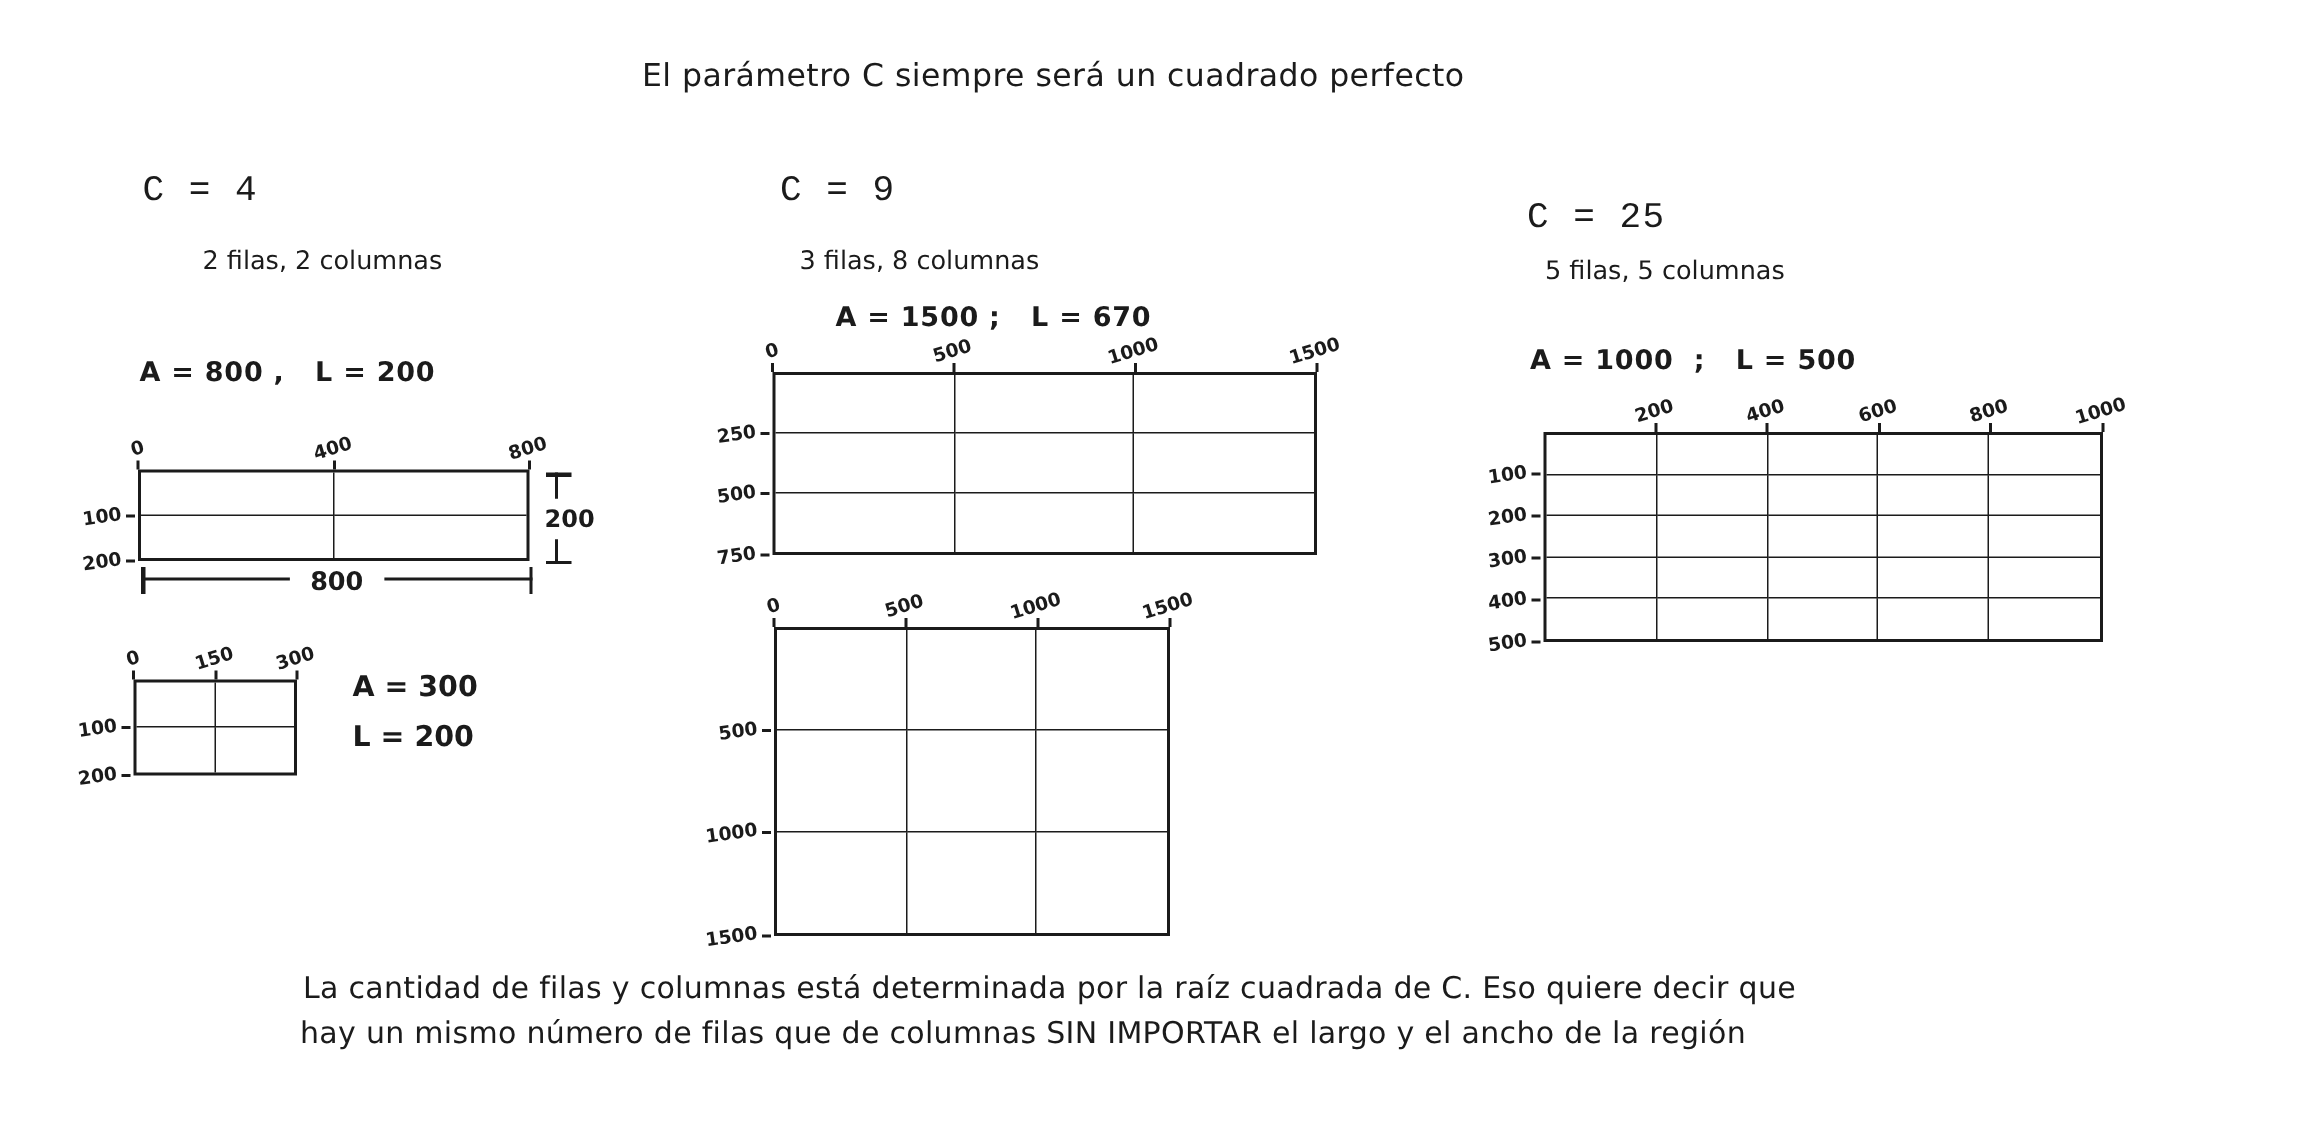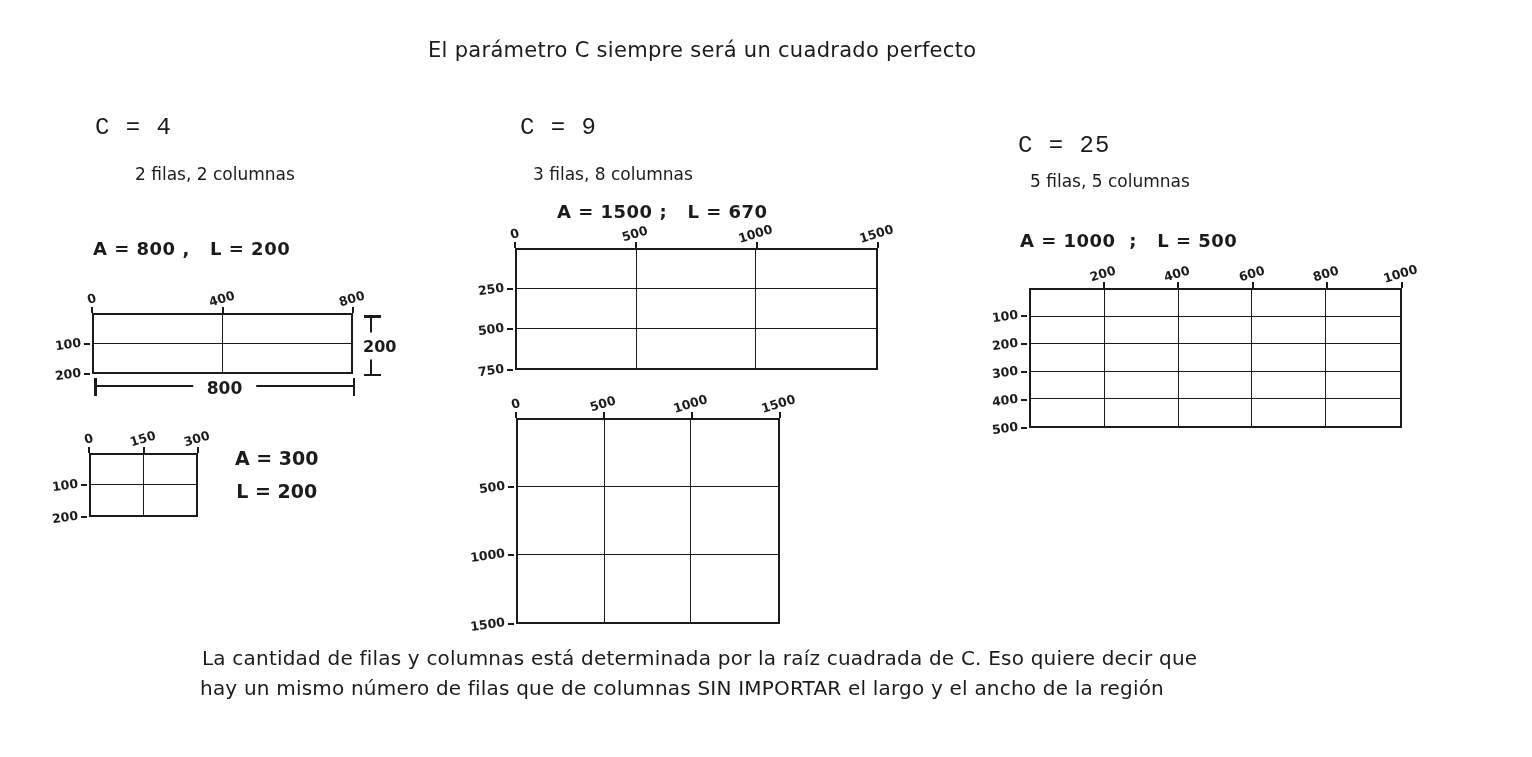--- a/index.html
+++ b/index.html
@@ -38,21 +38,21 @@
           background:var(--paper); padding:0 14px; font-size:17px; font-weight:700; }
   .dim-h{ position:absolute; top:2px; height:100%; left:calc(100% + 17px);
           border-left:2.5px solid var(--ink); }
   .dim-h .cap{ position:absolute; left:-8px; width:17px; height:2.5px; background:var(--ink); }
   .dim-h .cap-t{ top:0; } .dim-h .cap-b{ bottom:0; }
   .dim-h .dim-label{ position:absolute; top:50%; left:1px; transform:translate(-32%,-50%);
           background:var(--paper); padding:4px 2px; font-size:16px; font-weight:700; }
 
   
   .side-labels{ position:absolute; display:flex; flex-direction:column;
-          font-weight:700; white-space:nowrap;text-align:center; }
+          font-weight:700; white-space:nowrap; }
   [data-grid="0.1"] .side-labels{ left:146px; top:-6px; gap:11px; font-size:19px; }
   [data-grid="1.1"] .side-labels{ left:312px; top:24px; gap:14px; font-size:19px; }
 </style>
 </head>
 <body>
 
 <div id="canvas">
 
   <div class="abs title" style="left:428px; top:38px;">El parámetro C siempre será un cuadrado perfecto</div>
 

